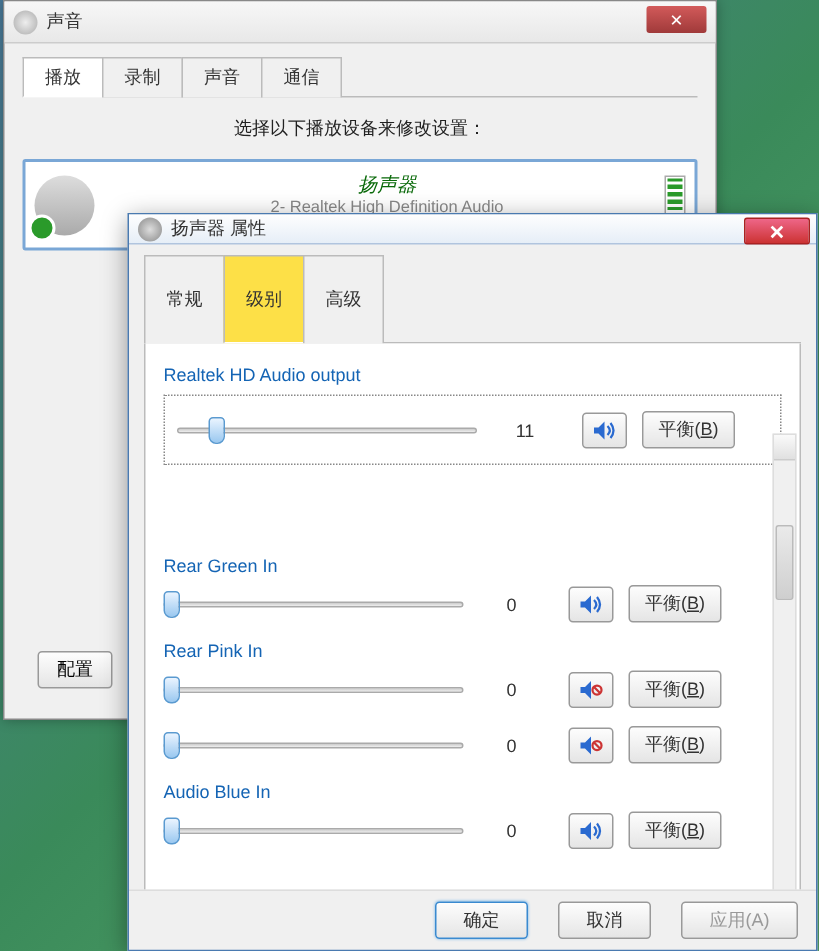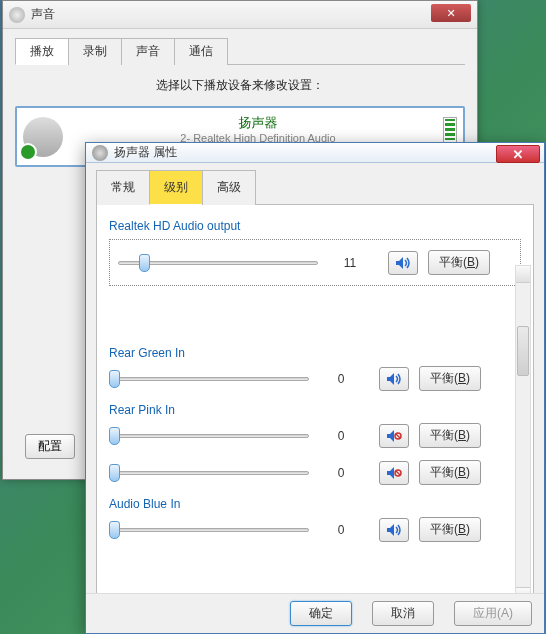--- a/index.html
+++ b/index.html
@@ -13,35 +13,35 @@
 .sound-titlebar .close-x { position: absolute; right: 6px; top: 3px; width: 40px; height: 18px; background: linear-gradient(#d25a5a, #a03a3a); color: #fff; text-align: center; border-radius: 2px; display: flex; align-items: center; justify-content: center; font-size: 11px; }
 .sound-body { padding: 8px 12px; text-align: center; }
 .tabstrip { display: flex; border-bottom: 1px solid #bbb; margin-bottom: 12px; }
 .tab { padding: 4px 14px; border: 1px solid #bbb; border-bottom: none; background: #f0f0f0; margin-right: -1px; position: relative; top: 1px; color: #333; }
 .tab.active { background: #fff; border-bottom: 1px solid #fff; }
 .instruction { margin: 8px 4px 12px; color: #222; }
 .device-item { display: flex; align-items: center; border: 2px solid #7aa7d6; border-radius: 2px; padding: 6px; background: #fff; position: relative; }
 .device-icon { width: 40px; height: 40px; background: linear-gradient(#ddd, #aaa); border-radius: 50%; margin-right: 10px; position: relative; }
 .device-icon::after { content: ""; position: absolute; width: 14px; height: 14px; background: #2a9a2a; border: 2px solid #fff; border-radius: 50%; bottom: -4px; left: -4px; }
 .device-info { flex: 1; }
-.device-name { color: #0a6a0a; font-size: 13px; }
+.device-name { color: #0a6a0a; font-size: 13px; font-style: italic; }
 .device-sub { color: #888; font-size: 11px; }
 .level-meter { width: 14px; height: 40px; border: 1px solid #aaa; display: flex; flex-direction: column-reverse; }
 .level-meter .bar { height: 3px; background: #2a9a2a; margin: 1px; }
 .sound-footer-btn { position: absolute; left: 22px; bottom: 20px; padding: 3px 12px; border: 1px solid #999; background: linear-gradient(#fdfdfd, #e5e5e5); border-radius: 3px; }
 
 
 .props-window { position: absolute; left: 85px; top: 142px; width: 460px; height: 492px; background: #f0f0f0; border: 1px solid #4a7ab0; box-shadow: 0 4px 16px rgba(0,0,0,0.4); }
 .props-titlebar { height: 20px; background: linear-gradient(#fefefe, #e6eef7); border-bottom: 1px solid #b0c4de; display: flex; align-items: center; padding: 0 6px; position: relative; }
 .props-titlebar .title-icon2 { width: 16px; height: 16px; background: radial-gradient(circle, #ddd, #888); border-radius: 50%; margin-right: 6px; }
 .props-titlebar .title-text { color: #333; }
 .props-titlebar .close-btn { position: absolute; right: 4px; top: 2px; width: 44px; height: 18px; background: linear-gradient(#e68, #c33); border: 1px solid #a22; border-radius: 2px; color: #fff; display: flex; align-items: center; justify-content: center; font-weight: bold; font-size: 13px; }
 .props-body { padding: 6px 10px 0 10px; height: calc(100% - 28px - 40px); position: relative; }
 .props-tabstrip { display: flex; border-bottom: 1px solid #bbb; }
-.ptab { padding: 8px 14px; border: 1px solid #bbb; border-bottom: none; background: #f0f0f0; margin-right: -1px; position: relative; top: 1px; color: #333; }
+.ptab { padding: 20px 14px; border: 1px solid #bbb; border-bottom: none; background: #f0f0f0; margin-right: -1px; position: relative; top: 1px; color: #333; }
 .ptab.active { background: #fde047; border-bottom: 1px solid #fff; }
 .props-panel { background: #fff; border: 1px solid #bbb; border-top: none; height: calc(100% - 24px); padding: 14px 12px; overflow: hidden; position: relative; }
 .scrollbar { position: absolute; right: 2px; top: 60px; width: 16px; height: 340px; background: #f0f0f0; border: 1px solid #ddd; }
 .scrollbar::before { content:""; position:absolute; top:0; left:0; right:0; height:16px; background: linear-gradient(#fafafa,#e0e0e0); border-bottom:1px solid #ccc; }
 .scrollbar::after { content:""; position:absolute; bottom:0; left:0; right:0; height:16px; background: linear-gradient(#fafafa,#e0e0e0); border-top:1px solid #ccc; }
 .scroll-thumb { position:absolute; top:60px; left:1px; right:1px; height:50px; background: linear-gradient(#eaeaea,#cfcfcf); border:1px solid #bbb; border-radius:2px; }
 
 .channel { margin-bottom: 12px; }
 .channel.first { margin-bottom: 60px; }
 .channel-label { color: #1464b4; margin-bottom: 6px; }

